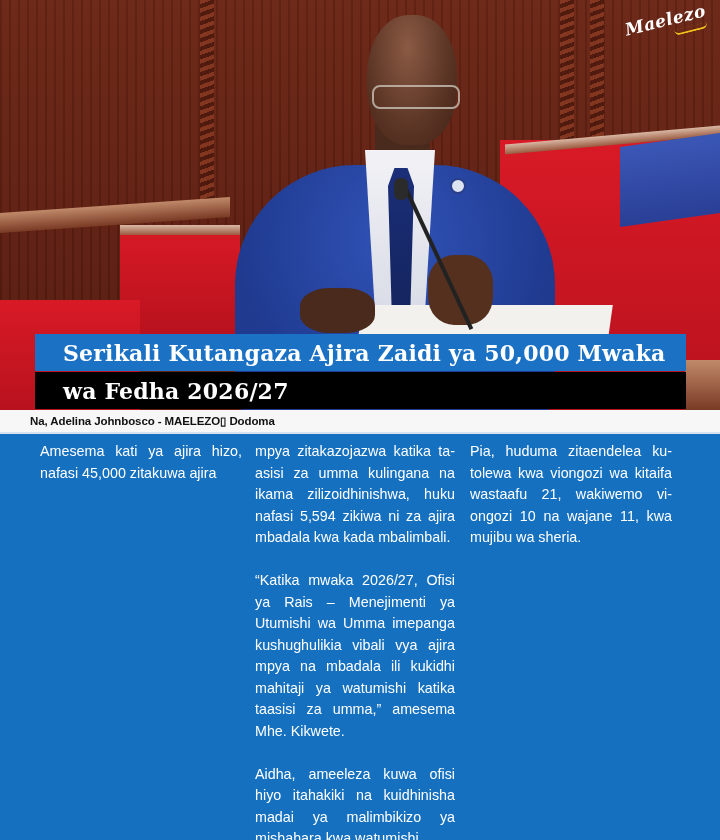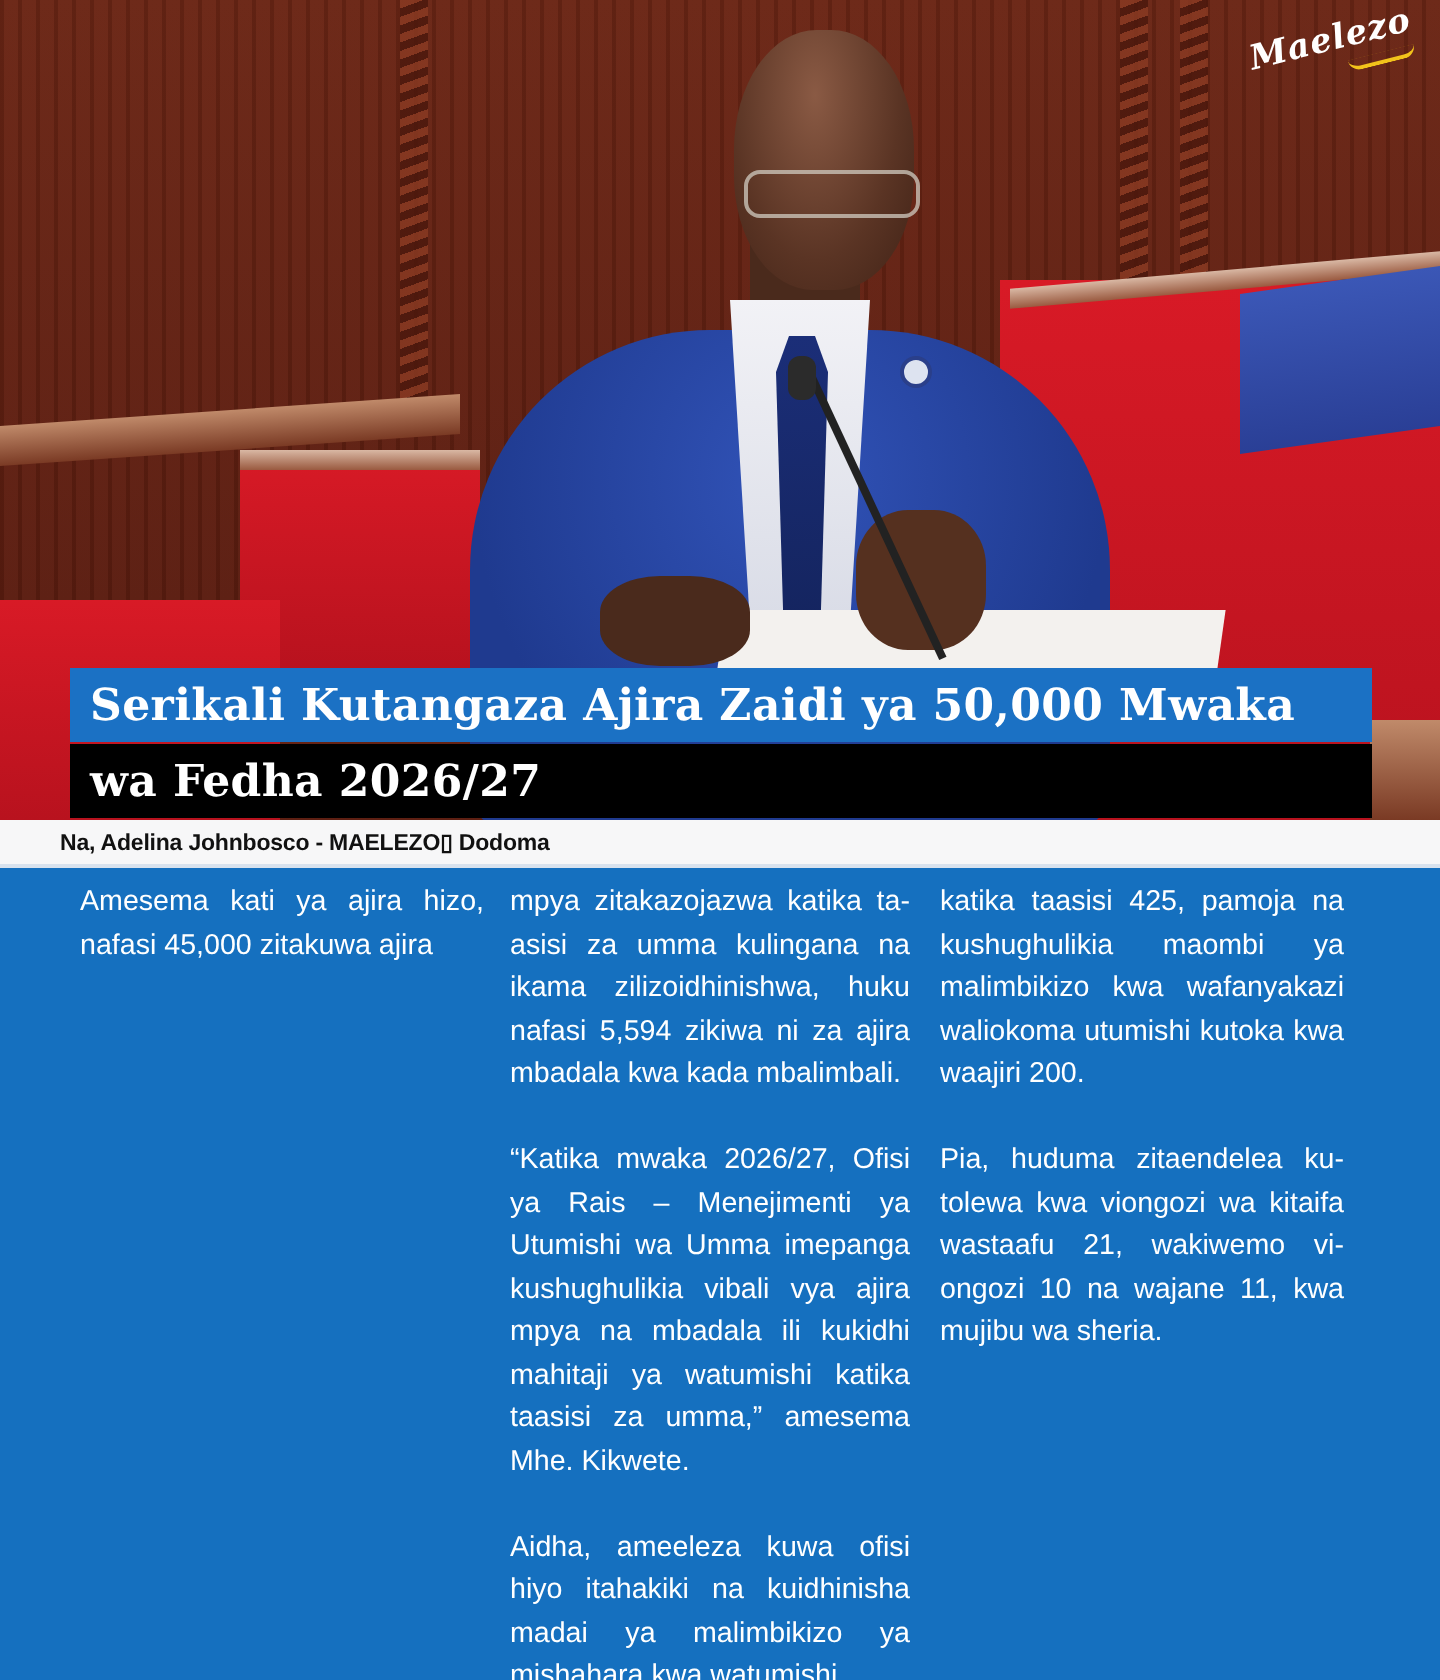--- a/index.html
+++ b/index.html
@@ -46,21 +46,21 @@
          transform: rotate(-25deg); transform-origin: top left; }
   .mic-head { position: absolute; left: 394px; top: 178px; width: 14px; height: 22px; border-radius: 6px; background: #2b2b2b; }
 
   
   .logo { position: absolute; right: 14px; top: 10px; font-family: "DejaVu Serif", serif; font-style: italic;
           font-weight: bold; color: #ffffff; font-size: 17px; transform: rotate(-14deg); letter-spacing: .5px; }
   .logo-swoosh { position: absolute; right: 12px; top: 26px; width: 34px; height: 6px;
                  border-bottom: 2px solid #f2c31b; border-radius: 0 0 20px 20px; transform: rotate(-14deg); }
 
   
-  .headline-bar { position: absolute; left: 35px; width: 651px; padding-left: 10px; color: #ffffff;
+  .headline-bar { position: absolute; left: 35px; width: 651px; padding-left: 28px; color: #ffffff;
                   font-family: "DejaVu Serif", serif; font-weight: bold; font-size: 22px; line-height: 1;
                   display: flex; align-items: center; white-space: nowrap; letter-spacing: .2px; }
   .bar-1 { top: 334px; height: 37px; background: #1b71c4; }
   .bar-2 { top: 372px; height: 37px; background: #000000; }
 
   
   .byline-strip { position: absolute; left: 0; top: 410px; width: 720px; height: 24px; background: #f7f7f8;
                   border-bottom: 2px solid #d8e2ee; }
   .byline { position: absolute; left: 30px; top: 414px; font-family: "Liberation Sans", sans-serif;
             font-weight: bold; font-size: 11.5px; color: #111111; letter-spacing: -.1px; text-align: center; }
@@ -124,15 +124,14 @@
   <p>Amesema kati ya ajira hizo, nafasi 45,000 zitakuwa ajira</p>
 </div>
 
 <div class="col col-2">
   <p>mpya zitakazojazwa katika ta­asisi za umma kulingana na ikama zilizoidhinishwa, huku nafasi 5,594 zikiwa ni za ajira mbadala kwa kada mbalimba­li.</p>
   <p>“Katika mwaka 2026/27, Ofisi ya Rais – Menejimenti ya Utumishi wa Umma imepanga kushughulikia vibali vya ajira mpya na mbadala ili kukidhi mahitaji ya watumishi katika taasisi za umma,” amesema Mhe. Kikwete.</p>
   <p>Aidha, ameeleza kuwa ofisi hiyo itahakiki na kuidhinisha madai ya malimbikizo ya mishahara kwa watumishi</p>
 </div>
 
 <div class="col col-3">
-  <p>katika taasisi 425, pamoja na kushughulikia maombi ya malimbikizo kwa wafanyakazi waliokoma utumishi kutoka kwa waajiri 200.</p>
   <p>Pia, huduma zitaendelea ku­tolewa kwa viongozi wa kitai­fa wastaafu 21, wakiwemo vi­ongozi 10 na wajane 11, kwa mujibu wa sheria.</p>
 </div>
 
 </body></html>

